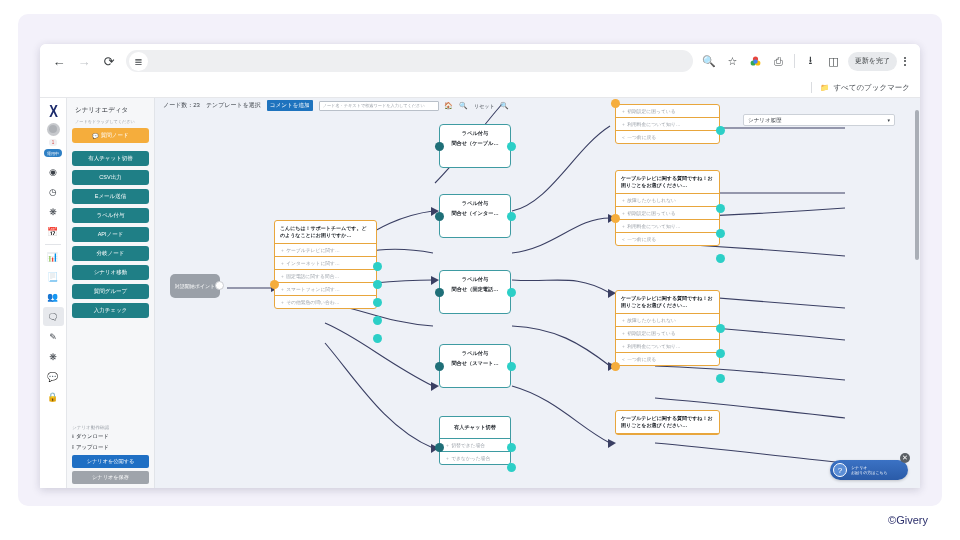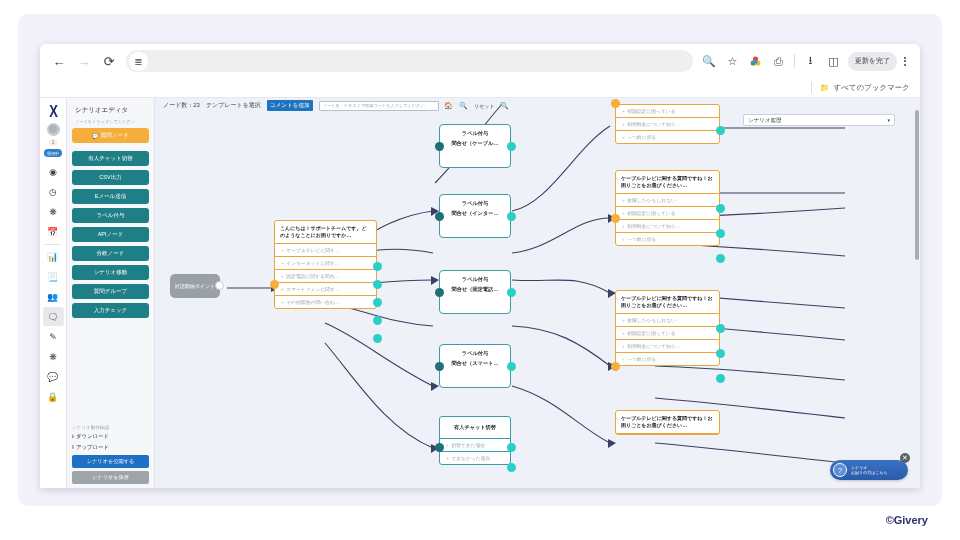--- a/index.html
+++ b/index.html
@@ -358,21 +358,21 @@
     right: -2px; top: -7px;
     width: 10px; height: 10px; border-radius: 50%;
     background: #5b6066; color: #ffffff;
     font-size: 7px;
     display: flex; align-items: center; justify-content: center;
     z-index: 10;
   }
   .footer-credit {
     position: absolute;
     right: 32px; bottom: 14px;
-    font-size: 11px; font-weight: bold;
+    font-size: 11px; font-weight: normal;
     color: #2b2f6b;
   }
 </style>
 </head>
 <body>
 
 <div id="slide">
   <div class="stage"></div>
 
   <div class="browser">

